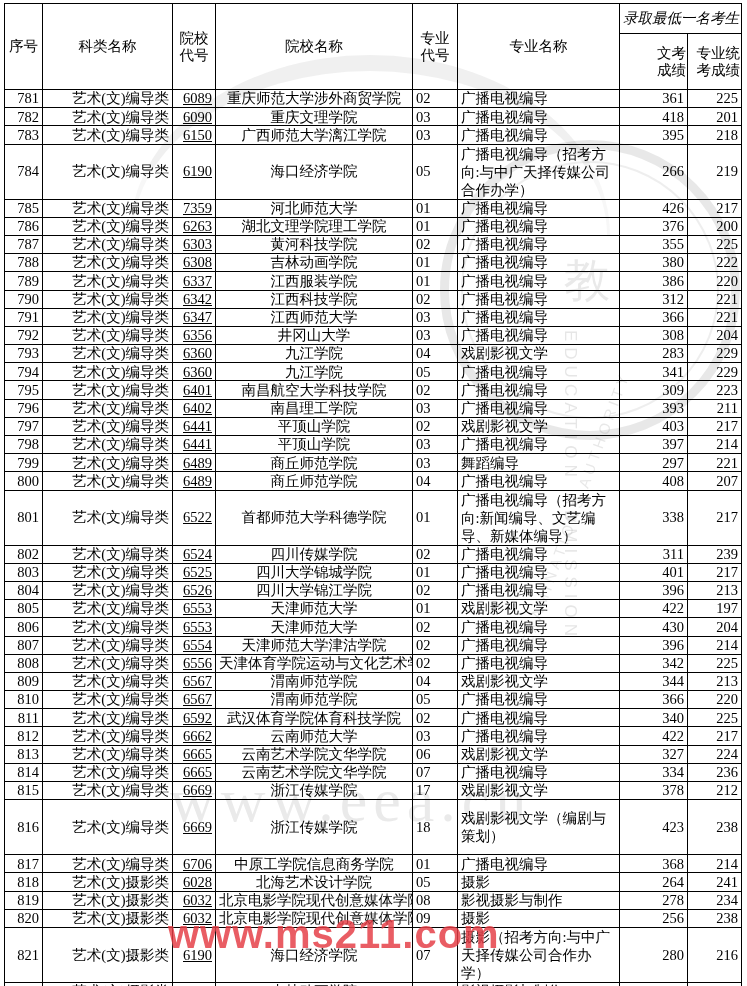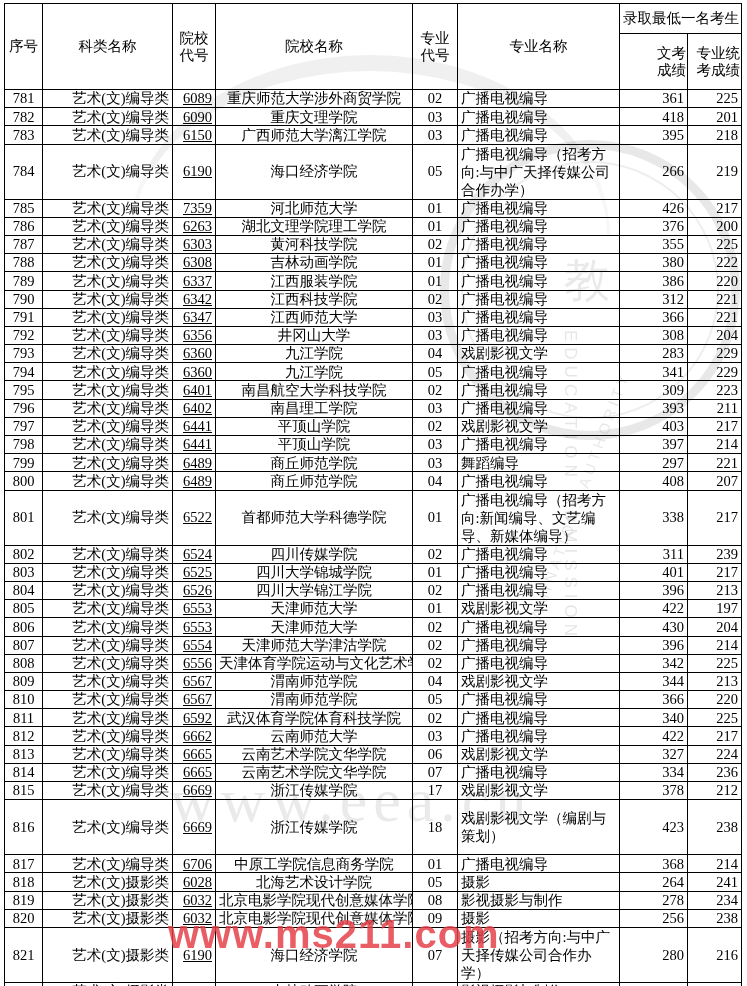--- a/index.html
+++ b/index.html
@@ -123,39 +123,39 @@
     white-space: nowrap;
   }
   thead th {
     text-align: center;
     font-weight: normal;
     font-size: 15px;
     line-height: 17px;
     height: 86px;
   }
   thead th.hdr-2line { padding: 0 1px; }
-  thead th.hdr-group { height: 30px; }
+  thead th.hdr-group { height: 30px; font-style: italic; }
   thead th.hdr-sub { height: 56px; text-align: right; }
 
   
   col.c-idx   { width: 38px; }
   col.c-cat   { width: 130px; }
   col.c-scode { width: 43px; }
   col.c-sname { width: 197px; }
   col.c-mcode { width: 45px; }
   col.c-mname { width: 162px; }
   col.c-wk    { width: 68px; }
   col.c-zy    { width: 54px; }
 
   tbody td { height: 18.2px; }
-  td.idx   { text-align: center;  padding-right: 5px; }
+  td.idx   { text-align: right;  padding-right: 5px; }
   td.cat   { text-align: right;   padding-left: 4px; }
   td.scode { text-align: right;  padding-right: 2px; text-decoration: underline; }
   td.sname { text-align: center;   padding-left: 3px; }
-  td.mcode { text-align: center; margin-left: 32px; }
+  td.mcode { text-align: left; margin-left: 32px; }
   td.mname { text-align: left;   padding-left: 3px; }
   td.num   { text-align: right;  padding-right: 5px; }
 
   td.mname.wrap { white-space: normal; word-break: break-all; line-height: 18px; }
   tr.tall td { height: 55px; }
   tr.tall td.mname.wrap { vertical-align: middle; }
 </style>
 </head>
 <body>
 

